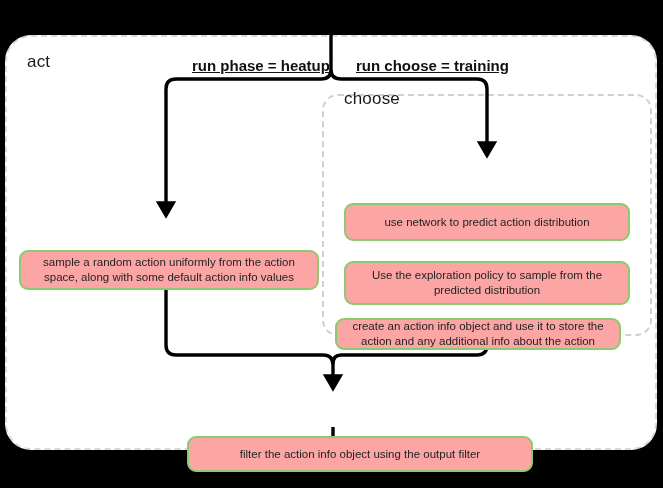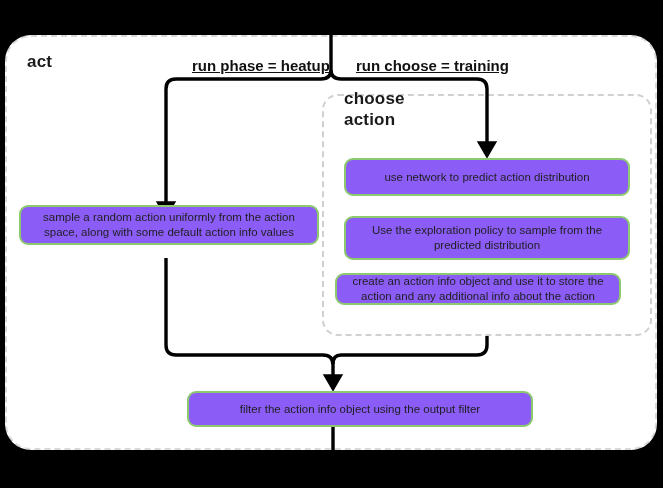--- a/index.html
+++ b/index.html
@@ -46,21 +46,21 @@
     height: 242px;
     box-sizing: border-box;
     background: #ffffff;
     border: 2px dashed #d0d0d0;
     border-radius: 16px;
   }
 
   
   .scope-title {
     position: absolute;
-    font-weight: bold;
+    font-weight: normal;
     color: #1a1a1a;
     letter-spacing: 0.2px;
   }
   .scope-title.act {
     left: 27px;
     top: 52px;
     font-size: 17px;
   }
   .scope-title.choose {
     left: 344px;
@@ -79,31 +79,32 @@
     white-space: nowrap;
     text-decoration: underline;
   }
   .edge-label.heatup   { left: 192px; top: 57px; }
   .edge-label.training { left: 356px; top: 57px; }
 
   
   .node {
     position: absolute;
     box-sizing: border-box;
-    background: #8b5cf6;
+    background: #fca5a5;
     border: 2.5px solid #8cc96f;
     border-radius: 9px;
     display: flex;
     align-items: center;
     justify-content: center;
     text-align: center;
     color: #1f1f1f;
     font-size: 11.5px;
     line-height: 15px;
     padding: 4px 10px;
+    margin-top: 45px;
   }
 
   .node-sample    { left: 19px;  top: 205px; width: 300px; height: 40px; }
   .node-usenet    { left: 344px; top: 158px; width: 286px; height: 38px; }
   .node-explore   { left: 344px; top: 216px; width: 286px; height: 44px; }
   .node-createai  { left: 335px; top: 273px; width: 286px; height: 32px; }
   .node-filter    { left: 187px; top: 391px; width: 346px; height: 36px; }
 
   
   #edges {
@@ -144,21 +145,20 @@
     <path d="M323,355 Q333,355 333,365 L333,383" fill="none" stroke="#000000" stroke-width="3.4" marker-end="url(#arrowhead)"></path>
     <path d="M341,355 Q333,355 333,364" fill="none" stroke="#000000" stroke-width="3.4"></path>
 
     <path d="M333,427 L333,488" fill="none" stroke="#000000" stroke-width="3.4"></path>
   </svg>
 
   <div class="scope-title act">act</div>
 
   <div class="scope-title choose">
     <div>choose</div>
-    <div>action</div>
   </div>
 
   <div class="edge-label heatup">run phase = heatup</div>
 
   <div class="edge-label training">run choose = training</div>
 
   <div class="node node-sample">sample a random action uniformly from the action space, along with some default action info values</div>
 
   <div class="node node-usenet">use network to predict action distribution</div>
 

